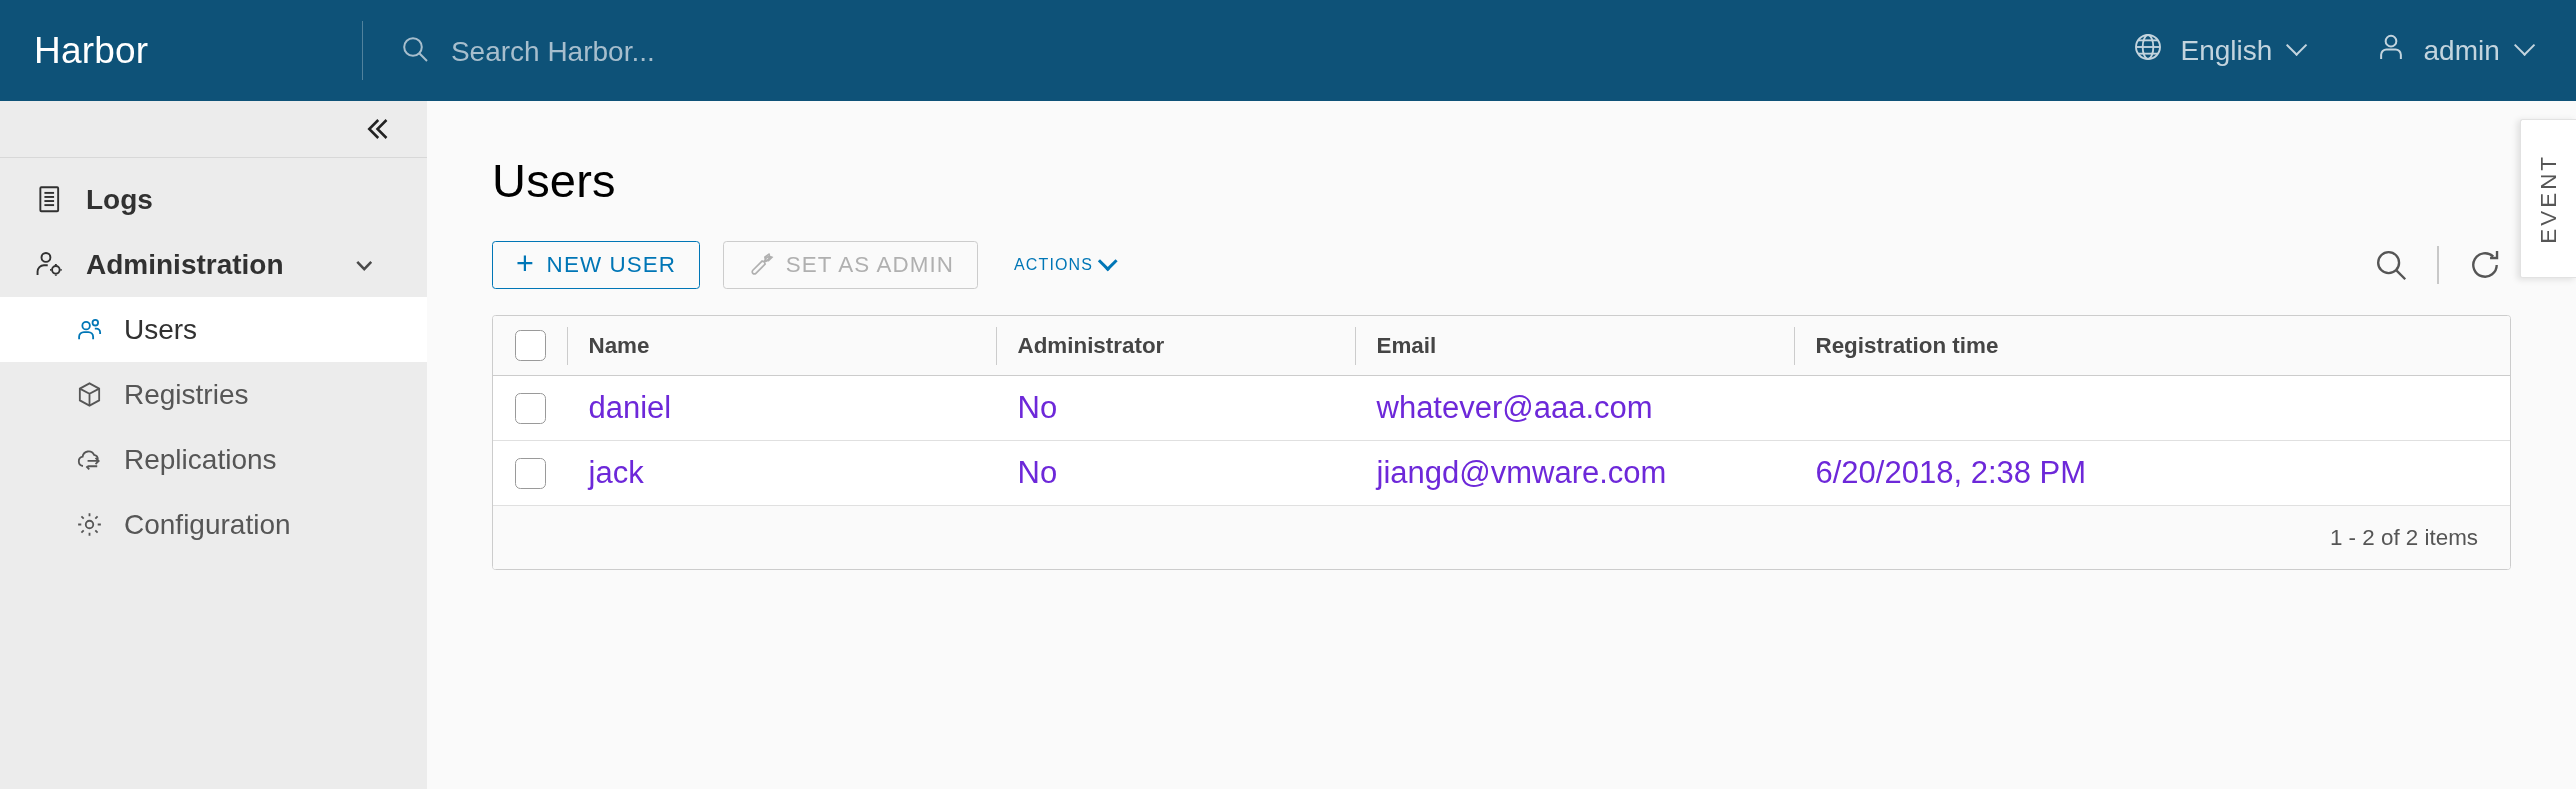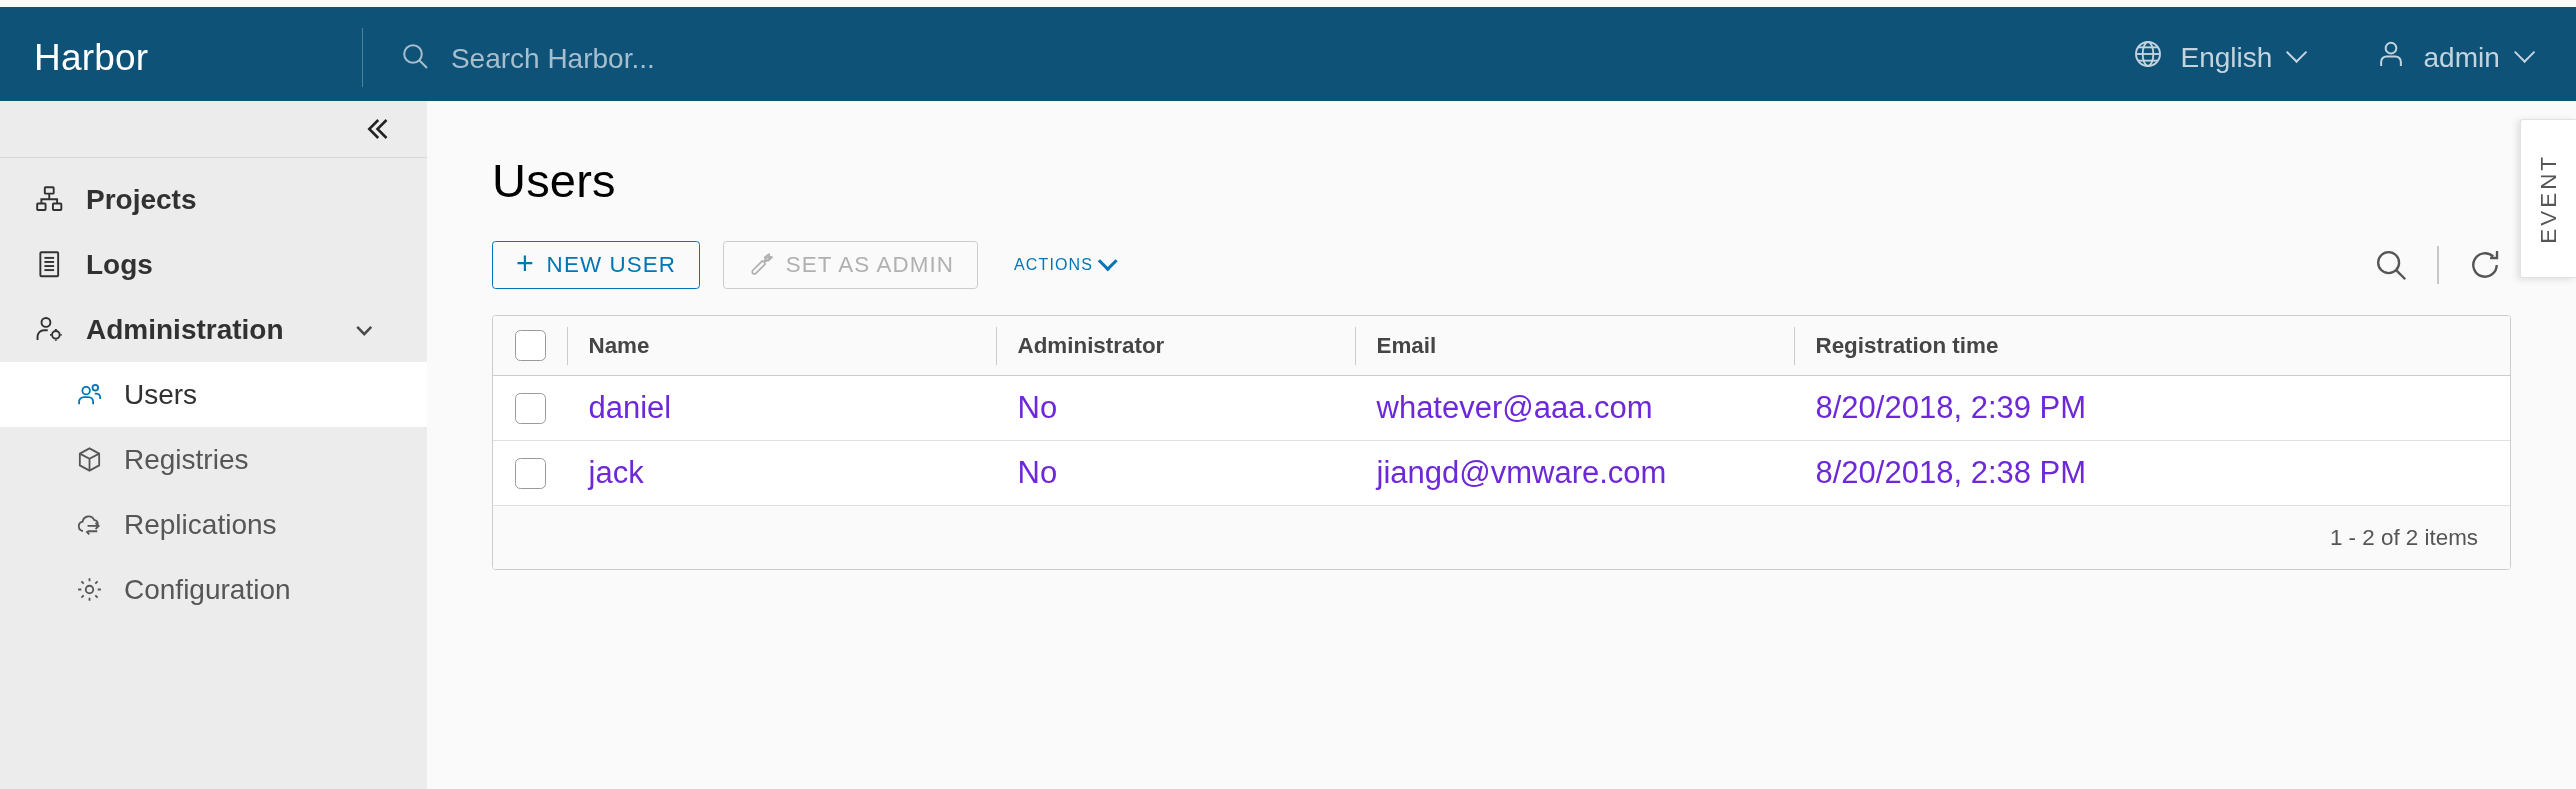--- a/index.html
+++ b/index.html
@@ -14,21 +14,20 @@
 
   
   .header {
     position: absolute;
     top: 0; left: 0;
     width: 2576px;
     height: 101px;
     background: #0E5278;
     display: flex;
     align-items: center;
-    margin-top: 7px;
   }
   .brand {
     width: 362px;
     padding-left: 34px;
     color: #FFFFFF;
     font-size: 37px;
     font-weight: 400;
     letter-spacing: 0.2px;
     white-space: nowrap;
   }
@@ -363,31 +362,20 @@
     <span class="collapse-btn">
       <svg width="36" height="36" viewBox="0 0 24 24" fill="none" stroke="#222222" stroke-width="1.7">
         <polyline points="13.5,6 7.5,12 13.5,18"></polyline>
           <polyline points="19,6 13,12 19,18"></polyline>
       </svg>
     </span>
   </div>
 
   <div class="nav">
 
-    <div class="nav-item top-level">
-      <span class="nav-icon">
-        <svg width="30.5" height="30.5" viewBox="0 0 24 24" fill="none" stroke="#313131" stroke-width="1.5">
-          <rect x="8.5" y="2.6" width="7" height="5" rx="0.6"></rect>
-          <rect x="2.5" y="15.4" width="6.6" height="5" rx="0.6"></rect>
-          <rect x="14.9" y="15.4" width="6.6" height="5" rx="0.6"></rect>
-          <path d="M12 7.6v4.4M5.8 15.4v-3.4h12.4v3.4"></path>
-        </svg>
-      </span>
-      <span class="nav-label">Projects</span>
-    </div>
 
     <div class="nav-item top-level">
       <span class="nav-icon">
         <svg width="30.5" height="30.5" viewBox="0 0 24 24" fill="none" stroke="#313131" stroke-width="1.5">
           <rect x="5" y="2.6" width="14" height="18.8" rx="0.8"></rect>
           <line x1="8.2" y1="7" x2="15.8" y2="7"></line>
             <line x1="8.2" y1="10.2" x2="15.8" y2="10.2"></line>
           <line x1="8.2" y1="13.4" x2="15.8" y2="13.4"></line>
             <line x1="8.2" y1="16.6" x2="15.8" y2="16.6"></line>
         </svg>
@@ -514,31 +502,30 @@
       <div class="cell c-time">Registration time</div>
     </div>
 
     <div class="grid-row">
       <div class="cell c-check">
         <span class="chk"></span>
       </div>
       <div class="cell c-name">daniel</div>
       <div class="cell c-admin">No</div>
       <div class="cell c-email">whatever@aaa.com</div>
-      <div class="cell c-time">8/20/2018, 2:39 PM</div>
     </div>
 
     <div class="grid-row">
       <div class="cell c-check">
         <span class="chk"></span>
       </div>
       <div class="cell c-name">jack</div>
       <div class="cell c-admin">No</div>
       <div class="cell c-email">jiangd@vmware.com</div>
-      <div class="cell c-time">8/20/2018, 2:38 PM</div>
+      <div class="cell c-time">6/20/2018, 2:38 PM</div>
     </div>
 
     <div class="grid-foot">
       <span>1 - 2 of 2 items</span>
     </div>
 
   </div>
 </div>
 
 <div class="event-tab">

